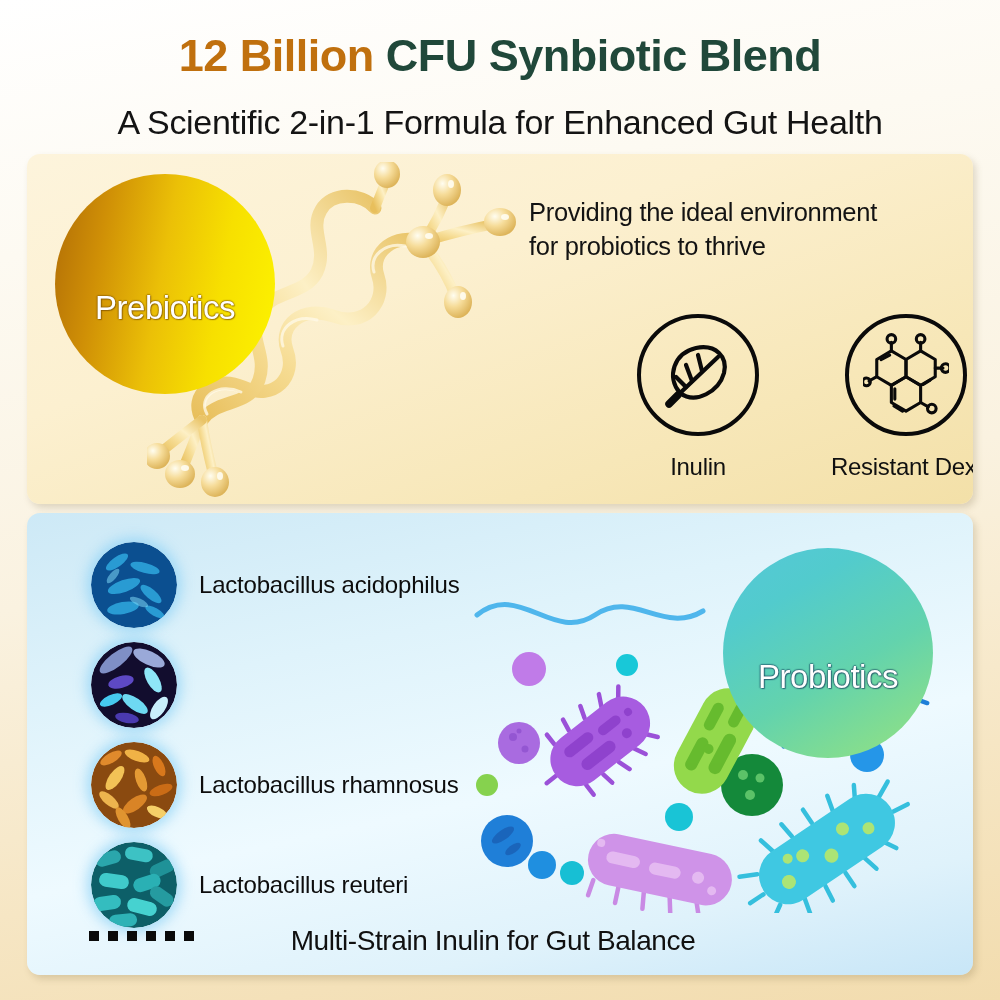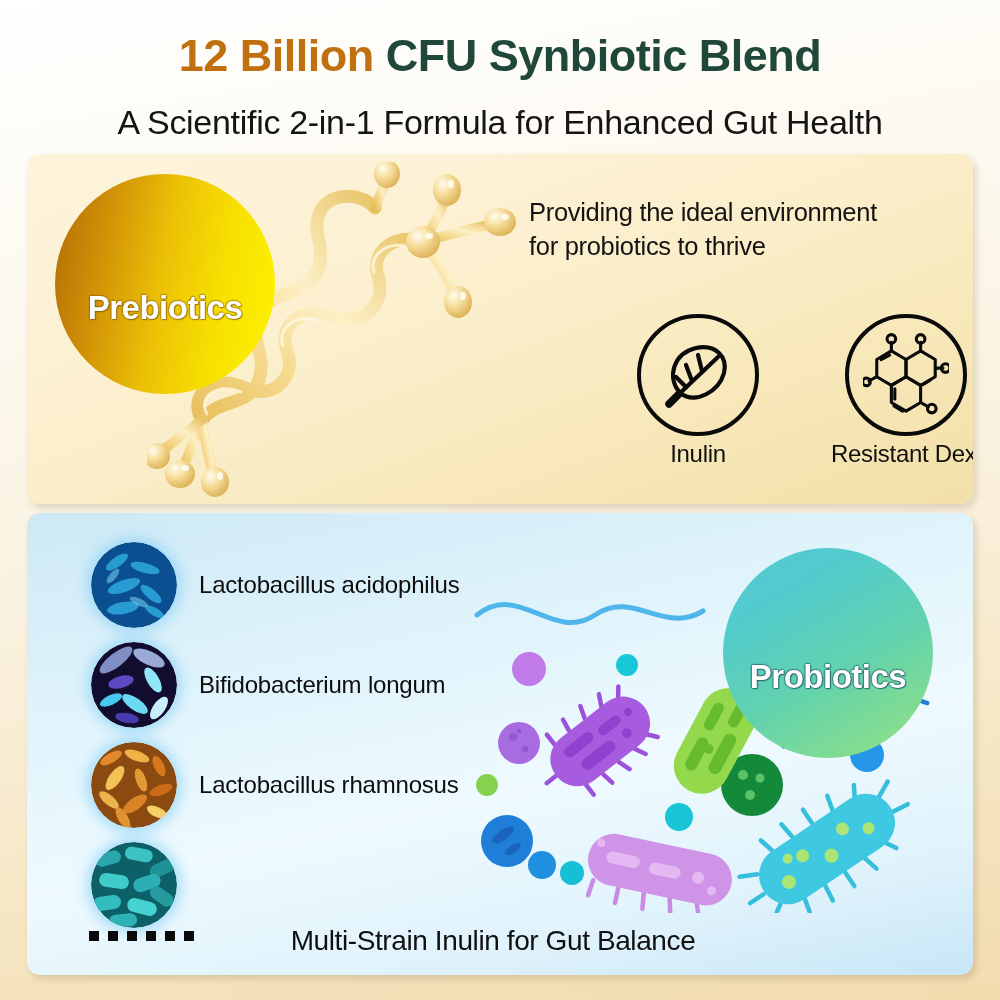--- a/index.html
+++ b/index.html
@@ -43,21 +43,21 @@
   }
 
   
   .prebiotic-bubble {
     position: absolute; left: 28px; top: 20px;
     width: 220px; height: 220px; border-radius: 50%;
     background: linear-gradient(100deg, #b06c06 0%, #cf8f06 22%, #ebc007 48%, #f7e000 72%, #fdf400 100%);
     display: flex; align-items: center; justify-content: center;
   }
   .bubble-label {
-    font-size: 33px; font-weight: bold; color: #ffffff;
+    font-size: 33px; font-weight: normal; color: #ffffff;
     text-shadow: 0 0 2px #8a5a00, 1px 1px 1px rgba(110,70,0,.55),
                  -1px 0 1px rgba(120,80,0,.35), 0 -1px 1px rgba(120,80,0,.3);
     letter-spacing: -0.5px;
     margin-top: 47px;
   }
   .probiotic-bubble {
     position: absolute; right: 40px; top: 35px;
     width: 210px; height: 210px; border-radius: 50%;
     background: linear-gradient(150deg, #55c8d8 0%, #52cbcd 25%, #63d3ad 58%, #84dd8f 85%, #95e383 100%);
     display: flex; align-items: center; justify-content: center; z-index: 3;
@@ -82,21 +82,21 @@
     position: absolute; right: -8px; top: 160px;
     display: flex; gap: 58px;
   }
   .ingredient { width: 150px; text-align: center; }
   .ing-circle {
     width: 122px; height: 122px; margin: 0 auto;
     border: 4.5px solid #0a0a0a; border-radius: 50%;
     display: flex; align-items: center; justify-content: center;
   }
   .ing-name {
-    margin-top: 4px; font-size: 24px; color: #101010;
+    margin-top: 17px; font-size: 24px; color: #101010;
     white-space: nowrap; letter-spacing: -0.3px;
   }
 
   
   .strain-list { position: absolute; left: 64px; top: 22px; }
   .strain-row {
     display: flex; align-items: center; height: 100px; gap: 22px;
   }
   .strain-thumb {
     width: 86px; height: 86px; border-radius: 50%; flex: none;
@@ -304,21 +304,20 @@
             <ellipse cx="58" cy="16" rx="17" ry="7" fill="#9aa9d8" transform="rotate(25 58 16)"></ellipse>
             <ellipse cx="30" cy="40" rx="13" ry="6" fill="#5d49c4" transform="rotate(-15 30 40)"></ellipse>
             <ellipse cx="62" cy="38" rx="14" ry="6" fill="#8fe6f7" transform="rotate(60 62 38)"></ellipse>
             <ellipse cx="20" cy="58" rx="12" ry="5" fill="#46c9ef" transform="rotate(-25 20 58)"></ellipse>
             <ellipse cx="44" cy="62" rx="15" ry="6" fill="#6ed9f2" transform="rotate(35 44 62)"></ellipse>
             <ellipse cx="68" cy="66" rx="13" ry="6" fill="#c9eefb" transform="rotate(-55 68 66)"></ellipse>
             <ellipse cx="36" cy="76" rx="12" ry="5" fill="#4a3ab0" transform="rotate(10 36 76)"></ellipse>
           </g>
         </svg>
       </div>
-      <div class="strain-name">Bifidobacterium longum</div>
     </div>
 
     <div class="strain-row">
       <div class="strain-thumb">
         <svg width="86" height="86" viewBox="0 0 86 86">
           <circle cx="43" cy="43" r="43" fill="#8a4a10"></circle>
           <g>
             <ellipse cx="20" cy="16" rx="12" ry="5" fill="#e08a2c" transform="rotate(-30 20 16)"></ellipse>
             <ellipse cx="46" cy="14" rx="13" ry="5" fill="#f0b246" transform="rotate(20 46 14)"></ellipse>
             <ellipse cx="68" cy="24" rx="11" ry="5" fill="#d8781c" transform="rotate(65 68 24)"></ellipse>
@@ -345,20 +344,21 @@
             <rect x="58" y="20" width="26" height="13" rx="6.5" fill="#1f9298" transform="rotate(-25 71 26)"></rect>
             <rect x="8" y="32" width="30" height="14" rx="7" fill="#40cbcb" transform="rotate(8 23 39)"></rect>
             <rect x="42" y="34" width="28" height="14" rx="7" fill="#2ab0b4" transform="rotate(-18 56 41)"></rect>
             <rect x="2" y="54" width="28" height="14" rx="7" fill="#34bdbf" transform="rotate(-8 16 61)"></rect>
             <rect x="36" y="58" width="30" height="14" rx="7" fill="#46d2d0" transform="rotate(14 51 65)"></rect>
             <rect x="58" y="48" width="26" height="13" rx="6.5" fill="#259ba0" transform="rotate(35 71 54)"></rect>
             <rect x="18" y="72" width="28" height="13" rx="6.5" fill="#2eb2b6" transform="rotate(-5 32 78)"></rect>
           </g>
         </svg>
       </div>
+      <div class="strain-name">Lactobacillus reuteri</div>
     </div>
 
   </div>
 
   <div class="ellipsis-dots">
     <span></span>
     <span></span>
     <span></span>
     <span></span>
     <span></span>

